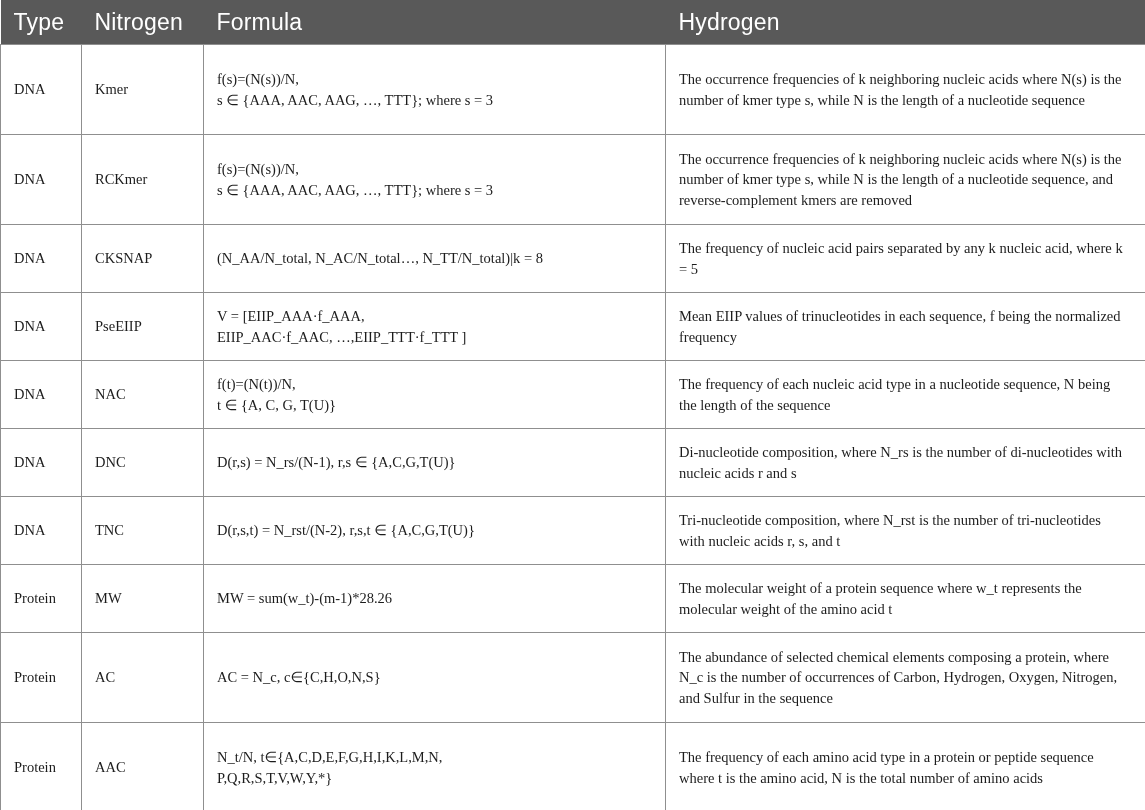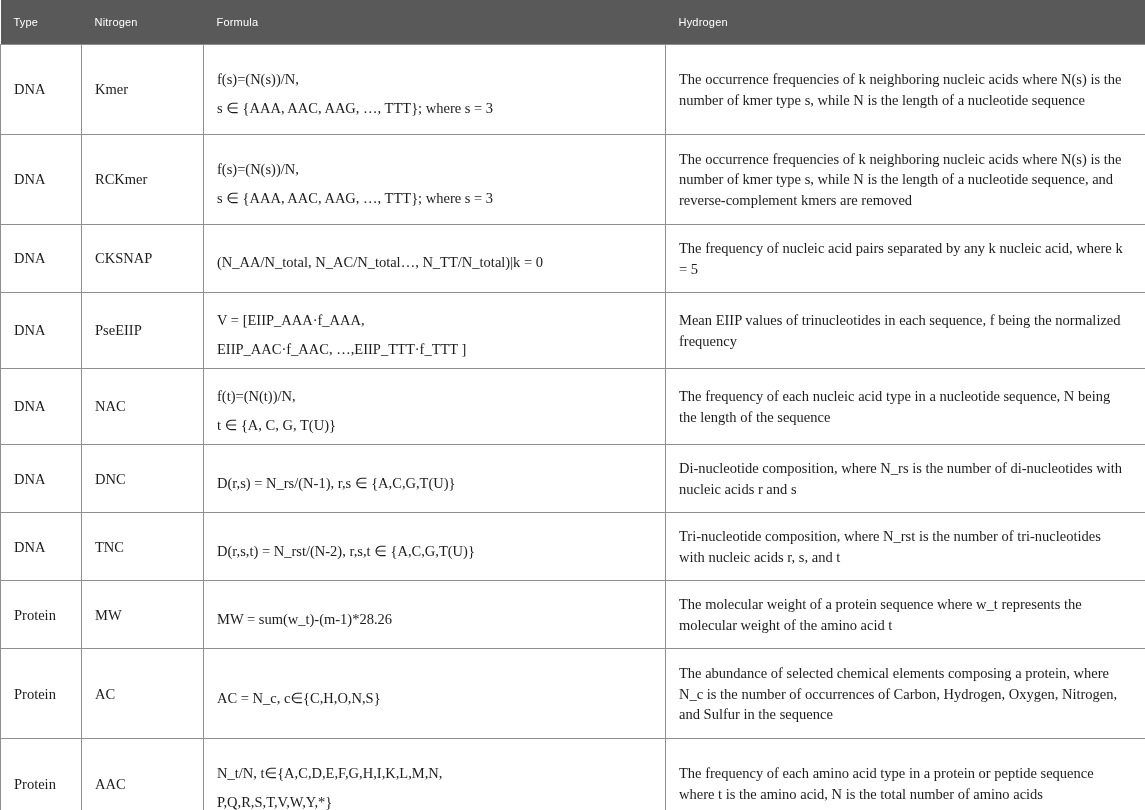--- a/index.html
+++ b/index.html
@@ -25,21 +25,21 @@
   col.c-type     { width: 81px; }
   col.c-encoding { width: 122px; }
   col.c-formula  { width: 462px; }
   col.c-details  { width: 480px; }
 
   thead th {
     background: #595959;
     color: #ffffff;
     font-family: "Liberation Sans", sans-serif;
     font-weight: 400;
-    font-size: 11px;
+    font-size: 23px;
     text-align: left;
     vertical-align: middle;
     height: 44px;
     padding: 0 10px 0 13px;
     border: none;
     letter-spacing: 0.2px;
   }
   tbody td {
     border: 1px solid #8f8f8f;
     vertical-align: middle;
@@ -47,21 +47,21 @@
     line-height: 1.42;
     padding: 9px 18px 9px 13px;
     box-sizing: border-box;
     word-wrap: break-word;
   }
   tbody td.cell-details {
     padding-right: 15px;
   }
   tr.r-lg { height: 90px; }
   tr.r-md { height: 68px; }
-  .formula-line { white-space: normal; margin-top: 8px; }
+  .formula-line { white-space: normal; }
 </style>
 </head>
 <body>
 
 <div class="page">
   <table class="enc-table">
     <colgroup>
       <col class="c-type">
         <col class="c-encoding">
         <col class="c-formula">
@@ -94,21 +94,21 @@
           <div class="formula-line">f(s)=(N(s))/N,</div>
           <div class="formula-line">s ∈ {AAA, AAC, AAG, …, TTT}; where s = 3</div>
         </td>
         <td class="cell-details">The occurrence frequencies of k neighboring nucleic acids where N(s) is the number of kmer type s, while N is the length of a nucleotide sequence, and reverse-complement kmers are removed</td>
       </tr>
 
       <tr class="r-md">
         <td class="cell-type">DNA</td>
         <td class="cell-encoding">CKSNAP</td>
         <td class="cell-formula">
-          <div class="formula-line">(N_AA/N_total, N_AC/N_total…, N_TT/N_total)|k = 0</div>
+          <div class="formula-line">(N_AA/N_total, N_AC/N_total…, N_TT/N_total)|k = 8</div>
         </td>
         <td class="cell-details">The frequency of nucleic acid pairs separated by any k nucleic acid, where k = 5</td>
       </tr>
 
       <tr class="r-md">
         <td class="cell-type">DNA</td>
         <td class="cell-encoding">PseEIIP</td>
         <td class="cell-formula">
           <div class="formula-line">V = [EIIP_AAA·f_AAA,</div>
           <div class="formula-line">EIIP_AAC·f_AAC, …,EIIP_TTT·f_TTT ]</div>

